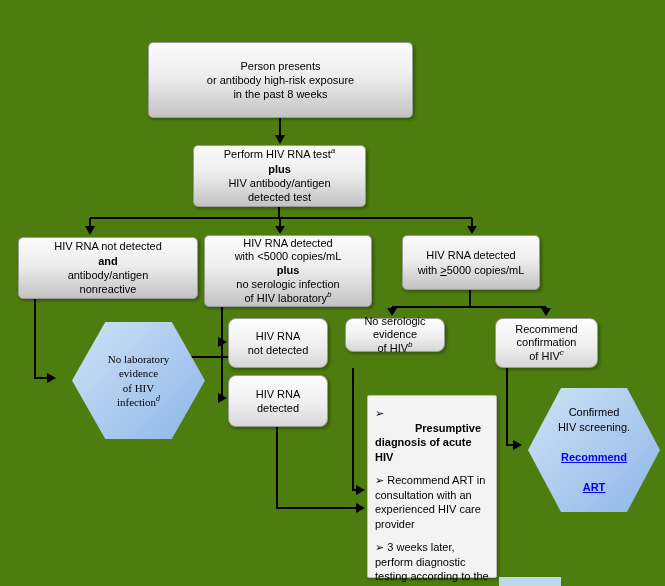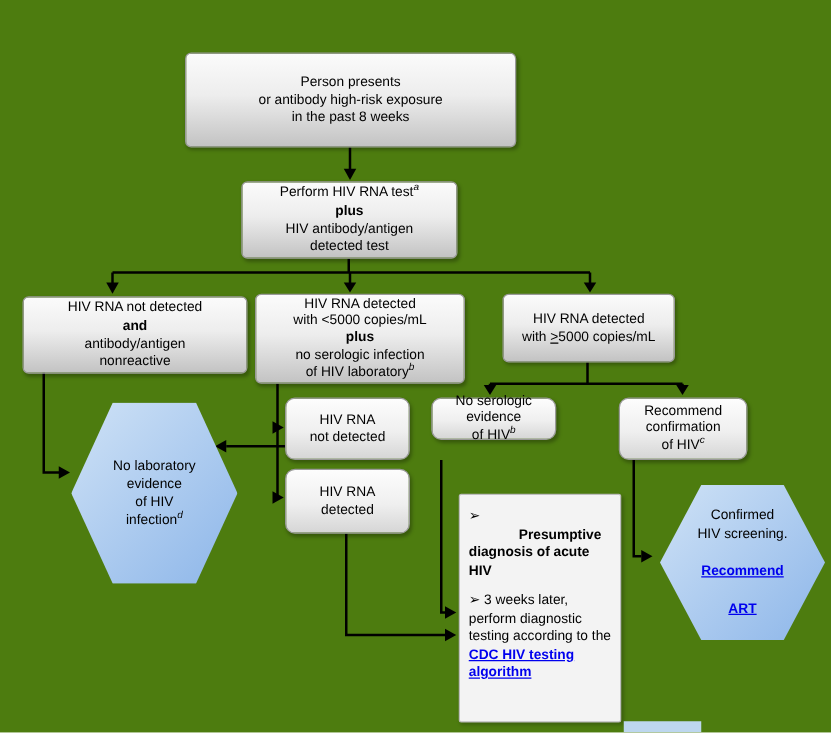--- a/index.html
+++ b/index.html
@@ -123,34 +123,35 @@
     <div>evidence</div>
     <div><span>of HIV</span><sup>b</sup></div>
   </div>
 
   <div class="box small" style="left:495px;top:318px;width:103px;height:50px;line-height:1.2;">
     <div>Recommend</div>
     <div>confirmation</div>
     <div><span>of HIV</span><sup>c</sup></div>
   </div>
 
-  <div class="hex" style="left:57px;top:322px;width:133px;height:145px;">
+  <div class="hex" style="left:72px;top:322px;width:133px;height:117px;font-family:Liberation Serif, serif;">
     <div>No laboratory</div>
     <div>evidence</div>
     <div>of HIV</div>
     <div><span>infection</span><sup>d</sup></div>
   </div>
 
   <div class="hex" style="left:528px;top:388px;width:132px;height:124px;align-items:center;">
     <div>Confirmed</div>
     <div>HIV screening.</div>
     <div class="link">Recommend</div>
     <div class="link">ART</div>
   </div>
 
   <div class="bulletbox" style="left:367px;top:395px;width:130px;height:183px;">
     <div class="bullet-item"><span>➢ </span><span class="b" style="font-weight:bold;margin-left:40px;">Presumptive diagnosis of acute HIV</span></div>
+    <div class="bullet-item"><span>➢ </span><span>Recommend ART in consultation with an experienced HIV care provider</span></div>
     <div class="bullet-item"><span>➢ </span><span>3 weeks later, perform diagnostic testing according to the </span><a class="link">CDC HIV testing algorithm</a></div>
   </div>
 
   <div class="crop-strip" style="left:499px;top:577px;width:62px;height:9px;"></div>
 
 </div>
 
 </body></html>

